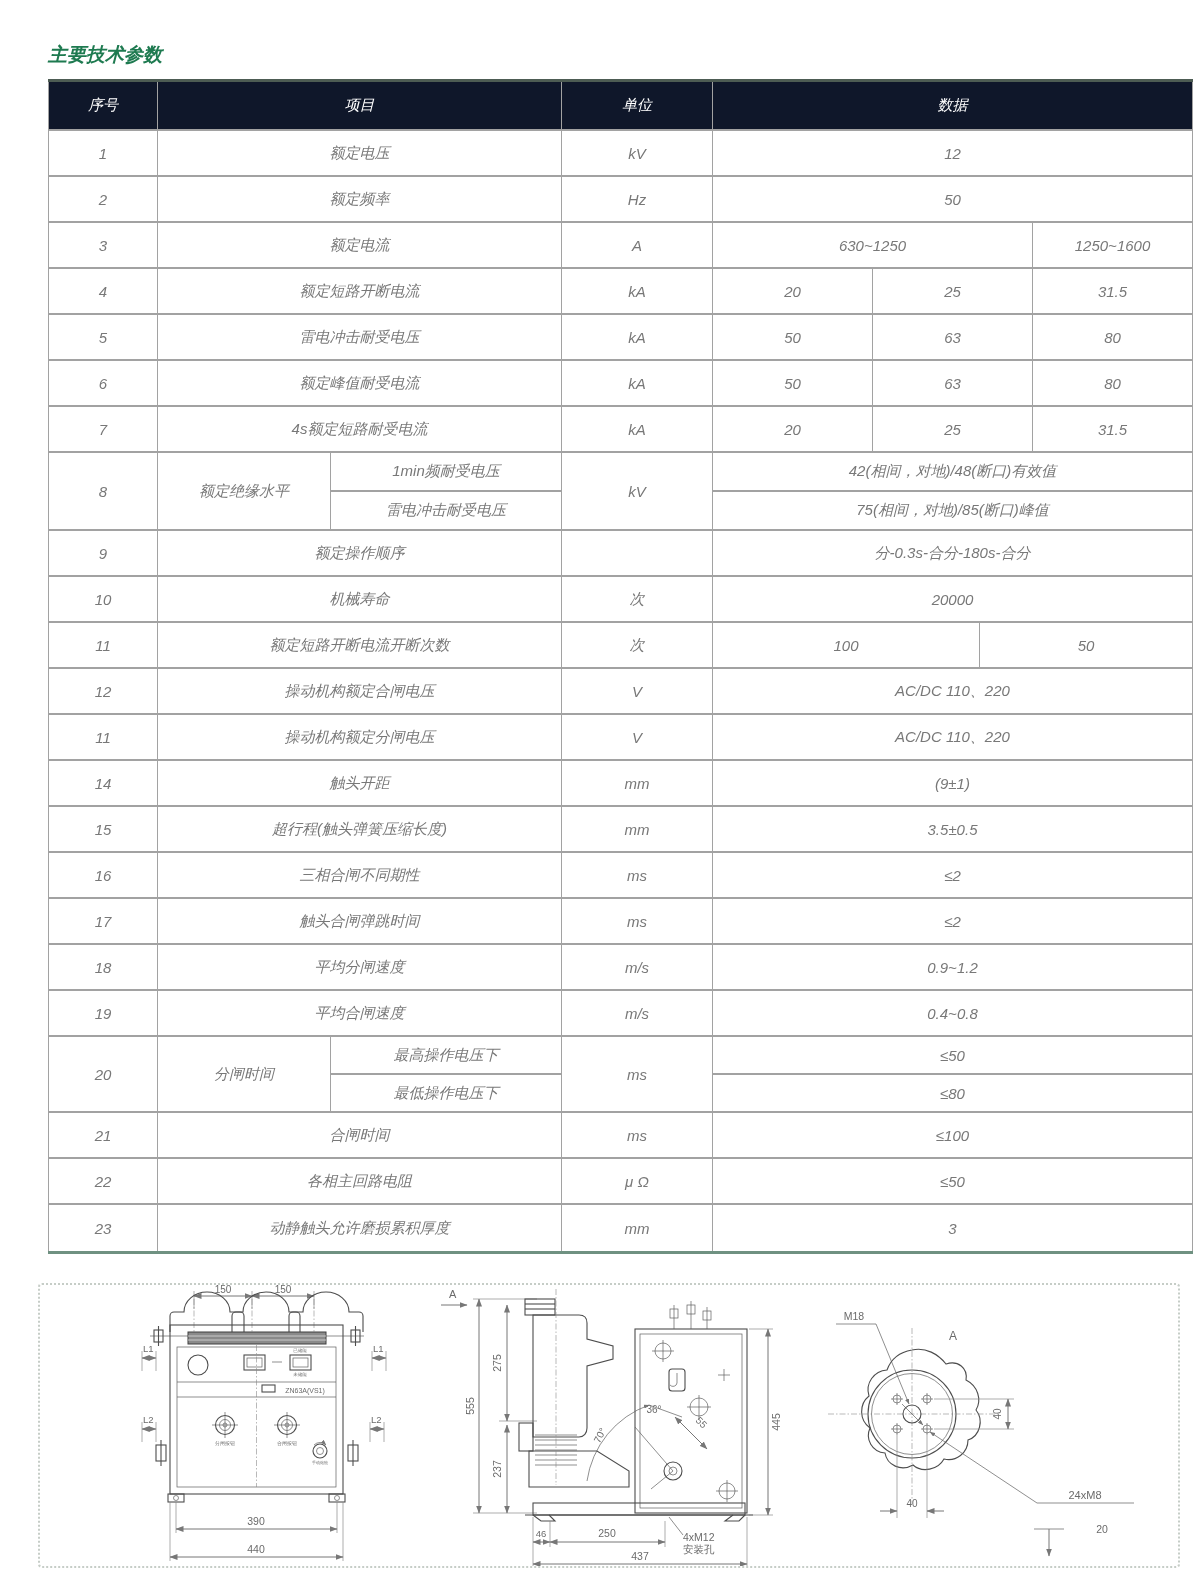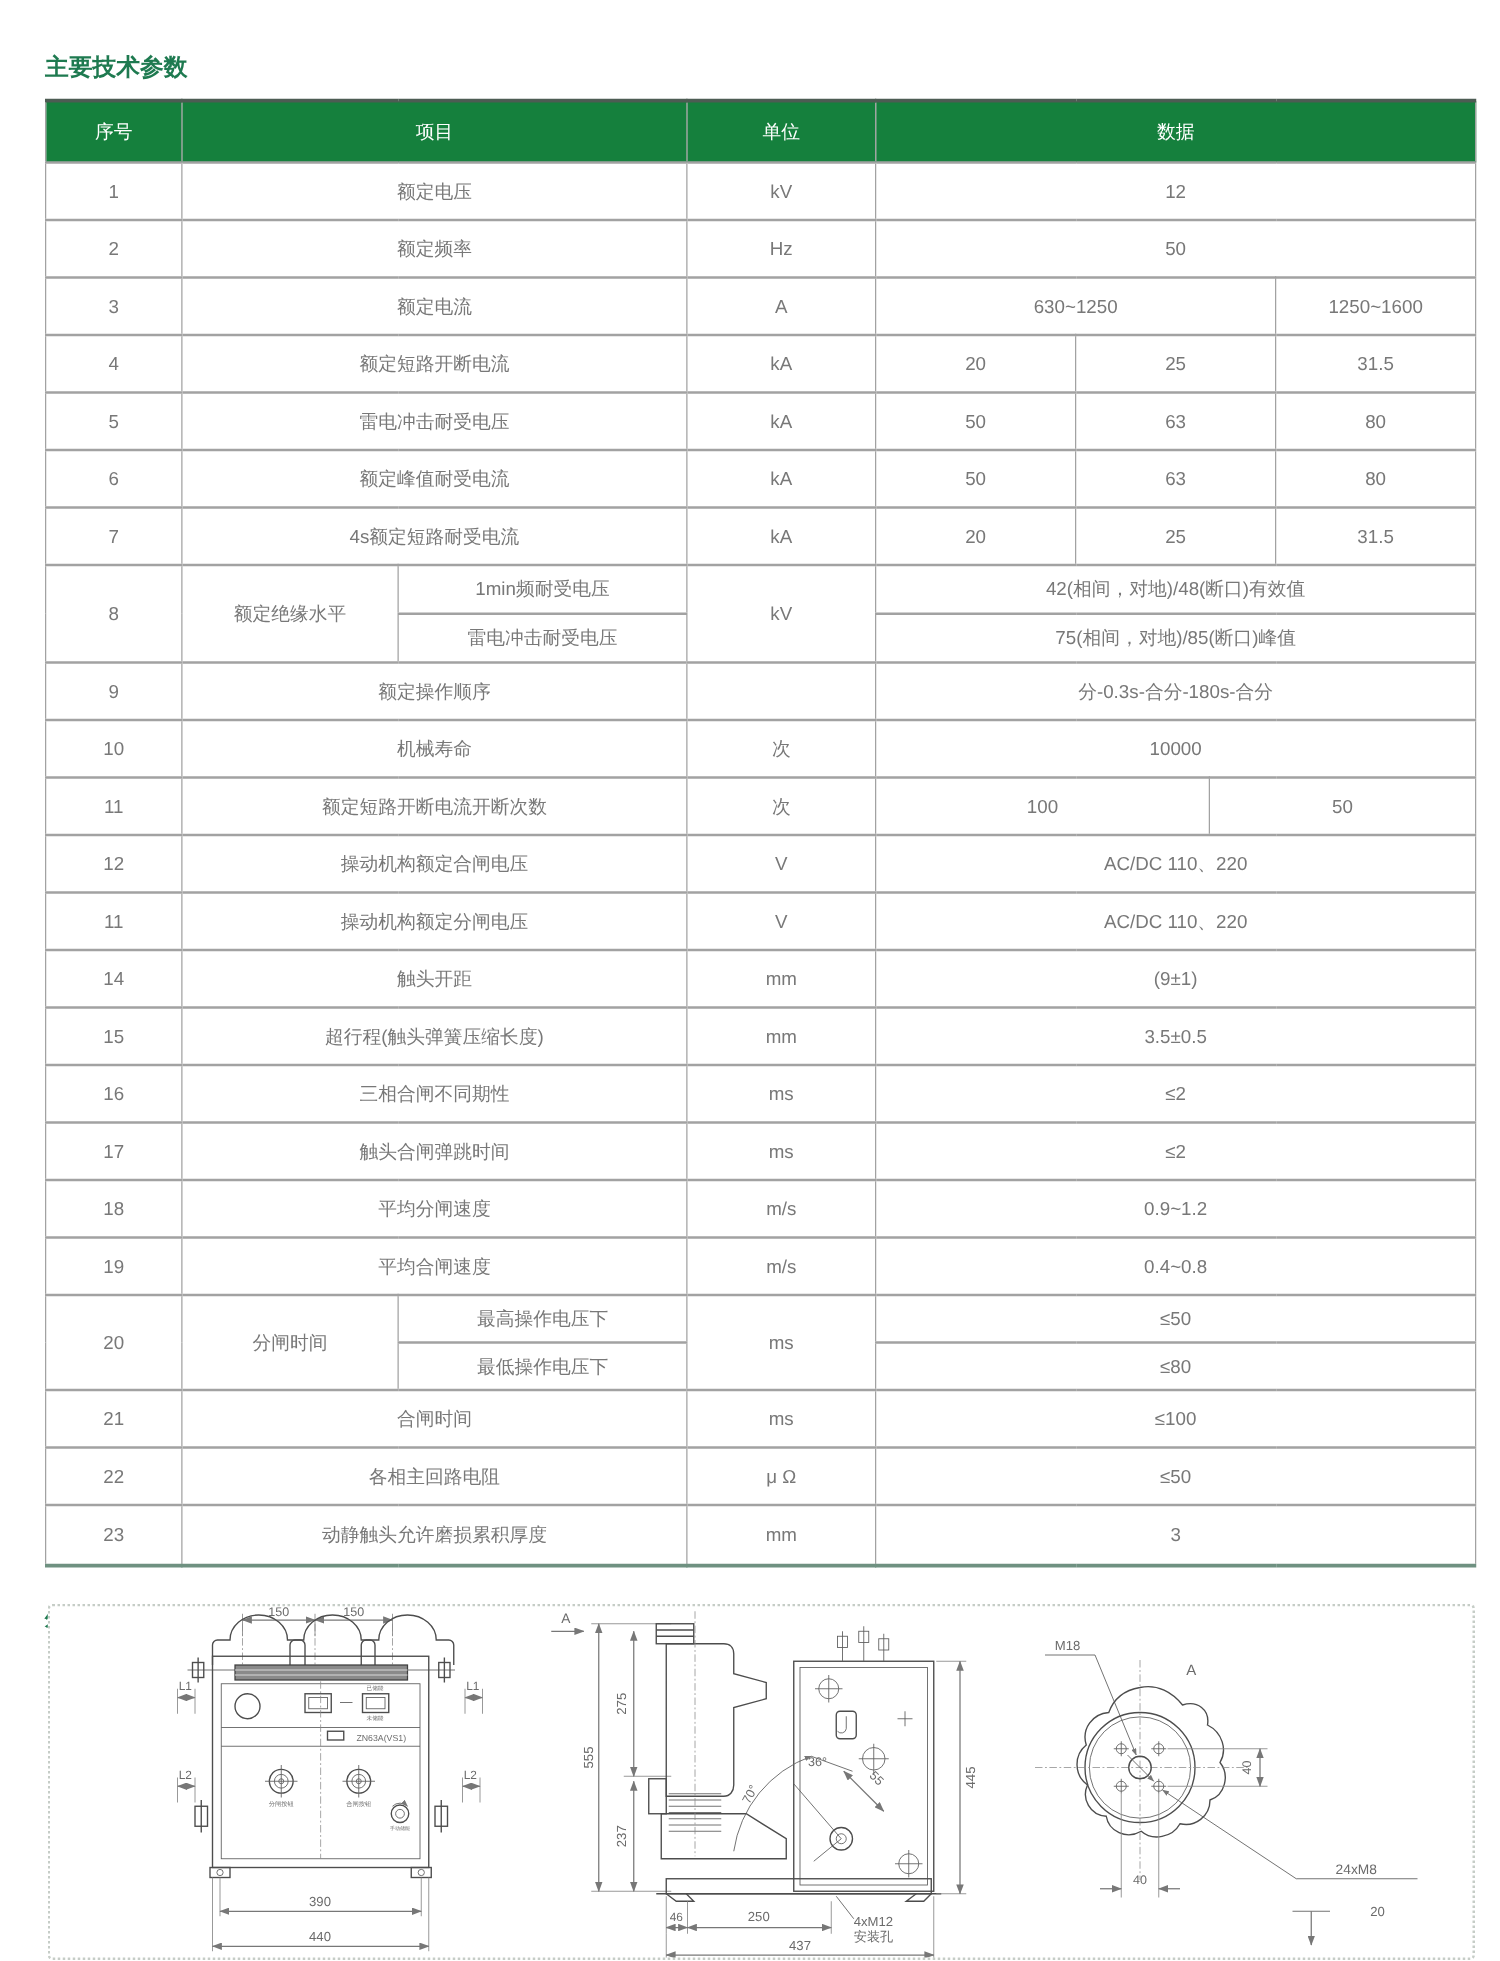--- a/index.html
+++ b/index.html
@@ -1,25 +1,25 @@
 <!DOCTYPE html>
 <html><head>
 <meta charset="utf-8">
 <style>
   html,body{margin:0;padding:0;background:#fff;}
   body{width:1200px;height:1569px;overflow:hidden;font-family:"Liberation Sans","DejaVu Sans",sans-serif;position:relative;}
-  .content{padding:0 36px;}
+  .content{padding:0 48px;font-style:italic;}
   .sec-title{color:#1e7a50;font-size:19px;font-weight:bold;line-height:22px;}
   .t1{padding-top:44px;margin-bottom:13px;}
   .t2{margin-top:30px;margin-bottom:13px;}
   table.spec{border-collapse:collapse;table-layout:fixed;width:1144px;
     border-top:3px solid #4d5c53;border-bottom:3px solid #6f9181;
     border-left:1px solid #a2a2a2;border-right:1px solid #a2a2a2;}
   table.spec th,table.spec td{border:1px solid #a2a2a2;border-top:2px solid #a2a2a2;border-bottom:2px solid #a2a2a2;padding:0;}
-  table.spec th{background:#15803d;color:#ffffff;font-size:15px;font-weight:normal;height:47px;}
+  table.spec th{background:#0f172a;color:#ffffff;font-size:15px;font-weight:normal;height:47px;}
   table.spec td{height:44px;font-size:15px;color:#787878;text-align:center;vertical-align:middle;}
   td.item{text-align:left;padding-left:30px;color:#4c4c4c;}
   td.sub{color:#4c4c4c;font-size:14.5px;margin-top:44px;}
   td.no{color:#787878;}
   tr.subrow td{height:37px;}
   tr.subrow2 td{height:36px;}
   .draw-box{position:absolute;left:38px;top:1283px;width:1138px;height:281px;
     border:2px dotted #c6cdc7;border-radius:4px;background:#fff;text-decoration:underline;}
   svg text{font-family:"Liberation Sans","DejaVu Sans",sans-serif;fill:#6b6b6b;}
   .outl{stroke:#4d4d4d;stroke-width:1.1;fill:none;}
@@ -117,21 +117,21 @@
     <tr>
       <td class="no">9</td>
       <td class="item" colspan="2">额定操作顺序</td>
       <td></td>
       <td colspan="4">分-0.3s-合分-180s-合分</td>
     </tr>
     <tr>
       <td class="no">10</td>
       <td class="item" colspan="2">机械寿命</td>
       <td>次</td>
-      <td colspan="4">10000</td>
+      <td colspan="4">20000</td>
     </tr>
     <tr>
       <td class="no">11</td>
       <td class="item" colspan="2">额定短路开断电流开断次数</td>
       <td>次</td>
       <td colspan="2">100</td>
       <td colspan="2">50</td>
     </tr>
     <tr>
       <td class="no">12</td>

